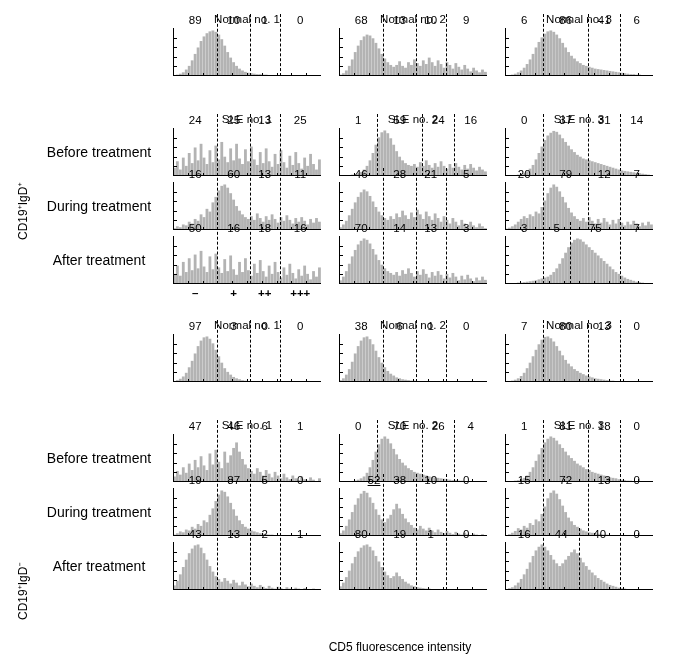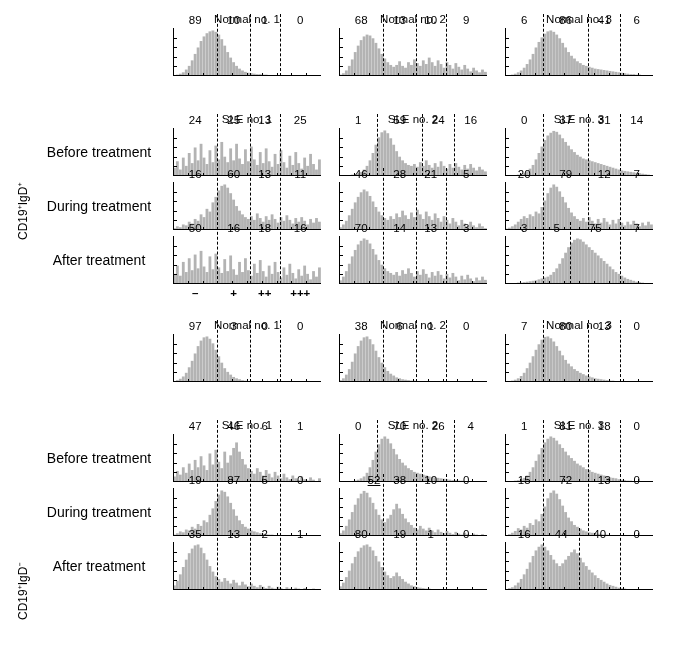--- a/index.html
+++ b/index.html
@@ -81,20 +81,21 @@
 </style>
 </head>
 <body>
 
 <div id="root">
 
   <div class="vert-label" style="left:14px; top:240px;"><span>CD19⁺IgD⁺</span></div>
 
   <div class="vert-label" style="left:14px; top:620px;"><span>CD19⁺IgD⁻</span></div>
 
+  <div class="x-axis-title" style="left:250px; top:640px; width:300px;"><span>CD5 fluorescence intensity</span></div>
 
   <div id="panels">
       <div class="cell" style="left: 173px; top: 28px; width: 148px; height: 48px;">
         <div class="cell-title">Normal no. 1</div>
         <svg width="148" height="48" style="position: absolute; left: 0px; top: 0px;">
           <rect x="0.00" y="47.08" width="2.81" height="0.92" fill="#b3b3b3"></rect>
           <rect x="2.96" y="46.62" width="2.81" height="1.38" fill="#b3b3b3"></rect>
           <rect x="5.92" y="45.70" width="2.81" height="2.30" fill="#b3b3b3"></rect>
           <rect x="8.88" y="44.32" width="2.81" height="3.68" fill="#b3b3b3"></rect>
           <rect x="11.84" y="41.56" width="2.81" height="6.44" fill="#b3b3b3"></rect>
@@ -1762,21 +1763,21 @@
         <div style="position: absolute; left: 44.4px; bottom: 0px; width: 1px; height: 3px; background: rgb(0, 0, 0);"></div>
         <div style="position: absolute; left: 59.2px; bottom: 0px; width: 1px; height: 3px; background: rgb(0, 0, 0);"></div>
         <div style="position: absolute; left: 74px; bottom: 0px; width: 1px; height: 3px; background: rgb(0, 0, 0);"></div>
         <div style="position: absolute; left: 88.8px; bottom: 0px; width: 1px; height: 3px; background: rgb(0, 0, 0);"></div>
         <div style="position: absolute; left: 103.6px; bottom: 0px; width: 1px; height: 3px; background: rgb(0, 0, 0);"></div>
         <div style="position: absolute; left: 118.4px; bottom: 0px; width: 1px; height: 3px; background: rgb(0, 0, 0);"></div>
         <div style="position: absolute; left: 133.2px; bottom: 0px; width: 1px; height: 3px; background: rgb(0, 0, 0);"></div>
         <div class="divider" style="left: 44.4px; height: 62px; top: -14px;"></div>
         <div class="divider" style="left: 76.96px; height: 62px; top: -14px;"></div>
         <div class="divider" style="left: 106.56px; height: 62px; top: -14px;"></div>
-        <div class="pct" style="left: 2.2px; top: -14px; width: 40px;">35</div>
+        <div class="pct" style="left: 2.2px; top: -14px; width: 40px;">43</div>
         <div class="pct" style="left: 40.68px; top: -14px; width: 40px;">13</div>
         <div class="pct" style="left: 71.76px; top: -14px; width: 40px;">2</div>
         <div class="pct" style="left: 107.28px; top: -14px; width: 40px;">1</div>
       </div>
       <div class="cell" style="left: 339px; top: 542px; width: 148px; height: 48px;">
         <svg width="148" height="48" style="position: absolute; left: 0px; top: 0px;">
           <rect x="0.00" y="44.32" width="2.81" height="3.68" fill="#b3b3b3"></rect>
           <rect x="2.96" y="40.64" width="2.81" height="7.36" fill="#b3b3b3"></rect>
           <rect x="5.92" y="35.12" width="2.81" height="12.88" fill="#b3b3b3"></rect>
           <rect x="8.88" y="28.68" width="2.81" height="19.32" fill="#b3b3b3"></rect>

